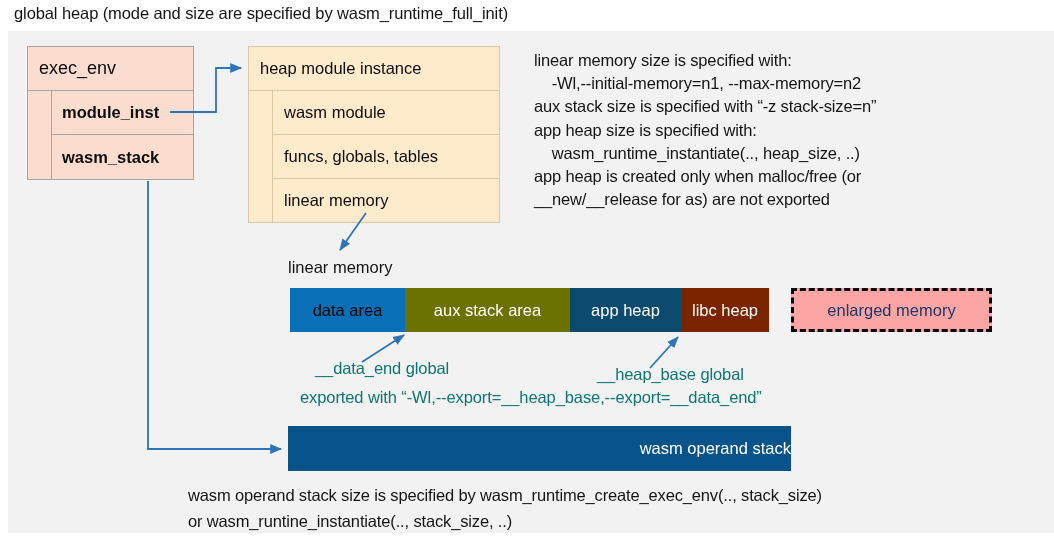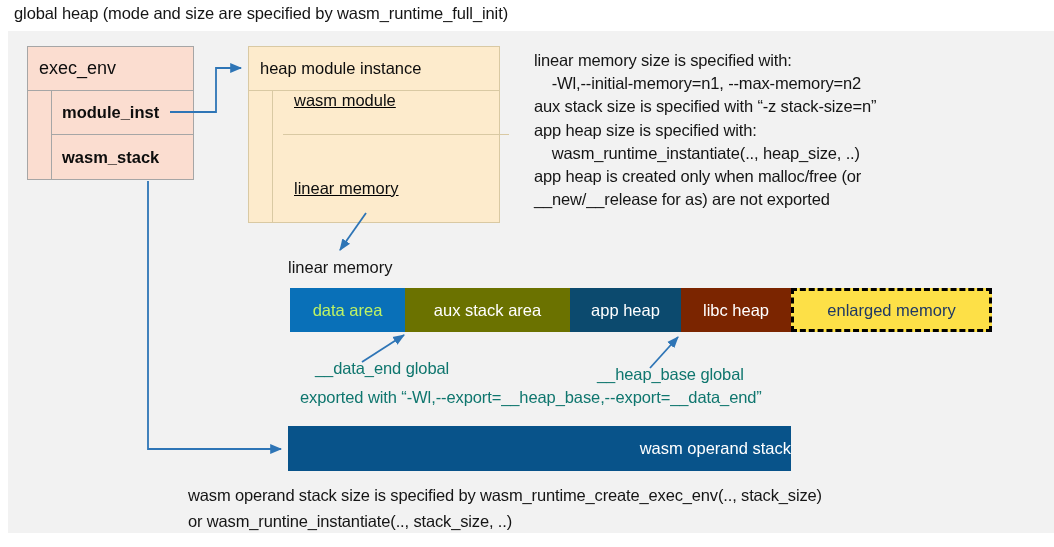--- a/index.html
+++ b/index.html
@@ -86,24 +86,24 @@
     display: flex; align-items: center;
   }
   #wmi-header span { padding-left: 11px; font-size: 16.5px; color: #0d0d0d; }
   #wmi-gutter {
     left: 0; top: 44px;
     width: 24px; height: 131px;
     border-right: 1px solid #D9C9A3;
     box-sizing: border-box;
   }
   .wmi-field {
-    left: 34px;
+    left: 24px;
     width: 226px; height: 44px;
     box-sizing: border-box;
-    display: flex; align-items: flex-start; text-decoration: underline;
+    display: flex; align-items: center;
   }
   .wmi-field span { padding-left: 11px; font-size: 16.5px; color: #0d0d0d; }
   #wmi-f0 { top: 44px;  border-bottom: 1px solid #D9C9A3; }
   #wmi-f1 { top: 88px;  border-bottom: 1px solid #D9C9A3; }
   #wmi-f2 { top: 132px; height: 43px; }
 
   
   #notes {
     left: 534px; top: 49px;
     width: 510px;
@@ -197,49 +197,52 @@
     </div>
   </div>
 
   <div id="wmi-box" class="abs" style="background: rgb(253, 235, 204); border-color: rgb(217, 201, 163);">
     <div id="wmi-header" class="abs" style="border-color: rgb(217, 201, 163);">
       <span>heap module instance</span>
     </div>
     <div id="wmi-gutter" class="abs" style="border-color: rgb(217, 201, 163);"></div>
     <div id="wmi-f0" class="abs wmi-field" style="border-color: rgb(217, 201, 163);">
       <span>wasm module</span>
+    </div>
+    <div id="wmi-f1" class="abs wmi-field" style="border-color: rgb(217, 201, 163);">
+      <span>funcs, globals, tables</span>
     </div>
     <div id="wmi-f2" class="abs wmi-field">
       <span>linear memory</span>
     </div>
   </div>
 
   <div id="notes" class="abs">linear memory size is specified with:
     -Wl,--initial-memory=n1, --max-memory=n2
 aux stack size is specified with “-z stack-size=n”
 app heap size is specified with:
     wasm_runtime_instantiate(.., heap_size, ..)
 app heap is created only when malloc/free (or
 __new/__release for as) are not exported</div>
 
   <div id="linmem-label" class="abs">linear memory</div>
   <div id="linmem-bar" class="abs">
-      <div class="abs seg" style="left: 0px; width: 115px; color: #bef264; background: rgb(9, 112, 184);">
+      <div class="abs seg" style="left: 0px; width: 115px; color: #000000; background: rgb(9, 112, 184);">
         <span>data area</span>
       </div>
       <div class="abs seg" style="left: 115px; width: 165px; color: rgb(255, 255, 255); background: rgb(107, 114, 0);">
         <span>aux stack area</span>
       </div>
       <div class="abs seg" style="left: 280px; width: 111px; color: rgb(255, 255, 255); background: #0c4a6e;">
         <span>app heap</span>
       </div>
-      <div class="abs seg" style="left: 391px; width: 110px; color: rgb(255, 255, 255); background: rgb(123, 37, 0);">
+      <div class="abs seg" style="left: 391px; width: 88px; color: rgb(255, 255, 255); background: rgb(123, 37, 0);">
         <span>libc heap</span>
       </div>
-      <div class="abs seg" id="seg-enlarged" style="left: 501px; width: 201px; color: rgb(31, 56, 100); background: #fde047;">
+      <div class="abs seg" id="seg-enlarged" style="left: 501px; width: 201px; color: rgb(31, 56, 100); background: #fca5a5;">
         <span>enlarged memory</span>
       </div>
     </div>
 
   <div id="annot-data-end" class="abs annot">__data_end global</div>
   <div id="annot-heap-base" class="abs annot">__heap_base global</div>
   <div id="annot-exported" class="abs annot">exported with “-Wl,--export=__heap_base,--export=__data_end”</div>
 
   <div id="operand-stack" class="abs" style="background: rgb(8, 83, 138); color: rgb(255, 255, 255);">
     <span>wasm operand stack</span>

